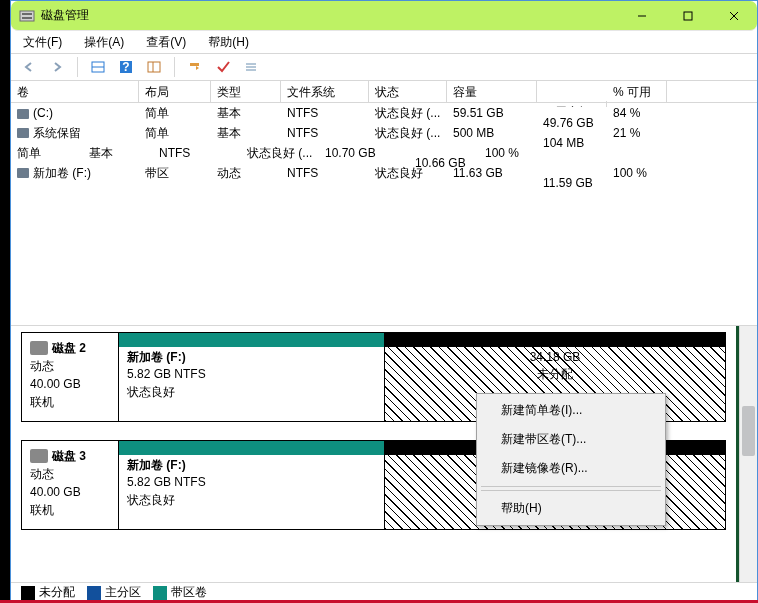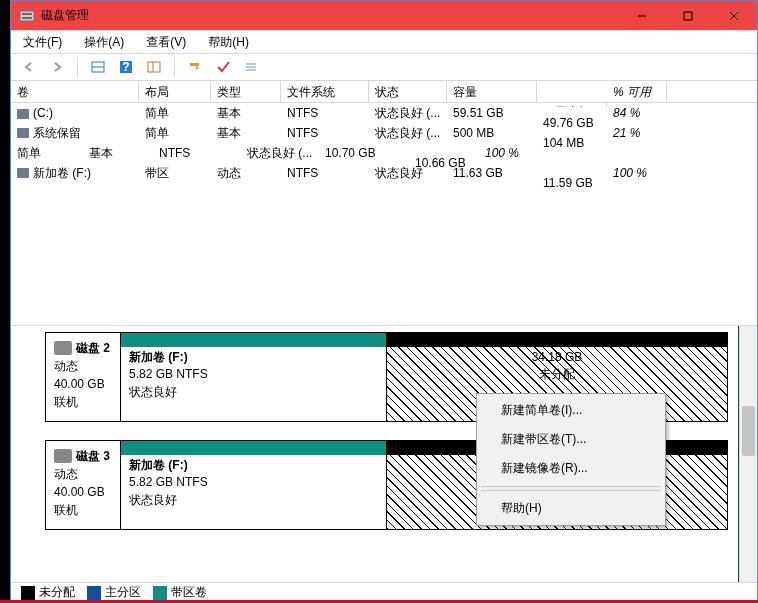--- a/index.html
+++ b/index.html
@@ -1,20 +1,20 @@
 <!DOCTYPE html>
 <html><head>
 <meta charset="utf-8">
 <style>
 * { margin: 0; padding: 0; box-sizing: border-box; font-family: "Microsoft YaHei", "SimSun", sans-serif; font-size: 12px; }
 body { background: #000; width: 758px; height: 603px; overflow: hidden; }
 .window { position: absolute; left: 10px; top: 0; width: 748px; height: 603px; background: #fff; border: 1px solid #4a90d9; display: flex; flex-direction: column; }
 
 
-.titlebar { height: 30px; background: #ef4444; display: flex; align-items: center; padding-left: 8px; border-bottom: 1px solid #e6e6e6; }
+.titlebar { height: 30px; background: #bef264; display: flex; align-items: center; padding-left: 8px; border-bottom: 1px solid #e6e6e6; border-radius: 7px; }
 .title-icon { width: 16px; height: 16px; margin-right: 6px; display:inline-flex; }
 .title-text { flex: 1; font-size: 12px; }
 .win-controls { display: flex; height: 100%; }
 .win-btn { width: 46px; height: 100%; display: flex; align-items: center; justify-content: center; background: none; border: none; cursor: default; }
 
 
 .menubar { height: 22px; display: flex; align-items: center; padding: 0 8px; gap: 14px; }
 .menu-item { padding: 19px 4px; cursor: default; }
 
 
@@ -22,26 +22,26 @@
 .tbtn { width: 24px; height: 24px; display:flex; align-items:center; justify-content:center; border:1px solid transparent; }
 .tdiv { width:1px; height:20px; background:#d7d7d7; margin:0 4px; }
 
 
 .vol-list { border-bottom: 1px solid #d7d7d7; }
 .vol-header { display:flex; background:#fff; border-bottom:1px solid #d7d7d7; height:22px; }
 .vol-header div { border-right:1px solid #d7d7d7; padding:3px 6px; overflow:hidden; white-space:nowrap; }
 .vol-body { height: 222px; overflow:auto; }
 .vol-row { display:flex; height:20px; align-items:center; }
 .vol-row > div { padding:1px 6px; overflow:hidden; white-space:nowrap; }
-.col-vol{width:128px;} .col-layout{width:72px;} .col-type{width:70px;} .col-fs{width:88px;} .col-status{width:78px;} .col-cap{width:90px;} .col-free{width:70px;margin-top:20px;} .col-pct{width:60px;font-style:italic;}
+.col-vol{width:128px;} .col-layout{width:72px;} .col-type{width:70px;} .col-fs{width:88px;} .col-status{width:78px;} .col-cap{width:90px;} .col-free{width:70px;margin-top:20px;} .col-pct{width:60px;}
 .disk-icon-sm { display:inline-block; width:12px; height:10px; background:#6b7b8c; margin-right:4px; vertical-align:middle; border-radius:1px; }
 
 
 .graph-wrap { flex:1; display:flex; }
-.graph-scroll { flex:1; overflow-y:auto; border-right: 1px solid #14532d; margin-left: 24px; }
+.graph-scroll { flex:1; overflow-y:auto; border-right: 3px solid #14532d; }
 .graph { padding:6px 10px; }
 .disk-row { display:flex; border:1px solid #000; margin-bottom:18px; height:90px; }
 .disk-info { width:112px; border-right:1px solid #000; padding:6px 8px; line-height:1.5; }
 .disk-name{ font-weight:bold; display:flex; align-items:center; gap:4px;}
 .disk-glyph{ width:18px; height:14px; background:#888; border-radius:2px; display:inline-block;}
 .parts { flex:1; display:flex; }
 .part { border-right:1px solid #000; position:relative; padding:16px 8px 6px 8px; line-height:1.45; }
 .part:last-child{border-right:none;}
 .part .stripe-top{ position:absolute; top:0; left:0; right:0; height:14px; }
 .teal{ background:#0e8f7f; }

